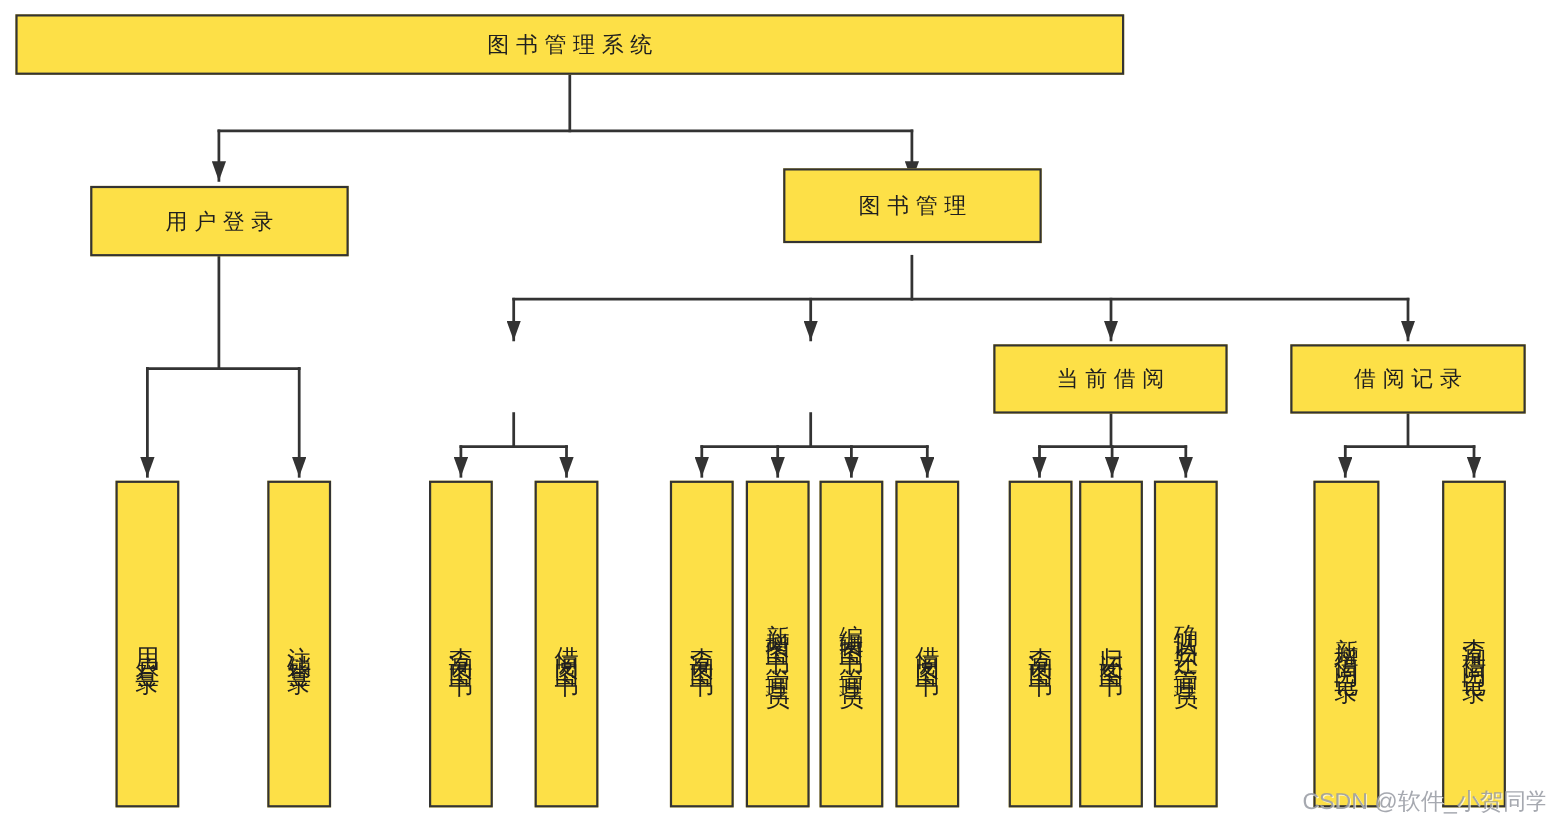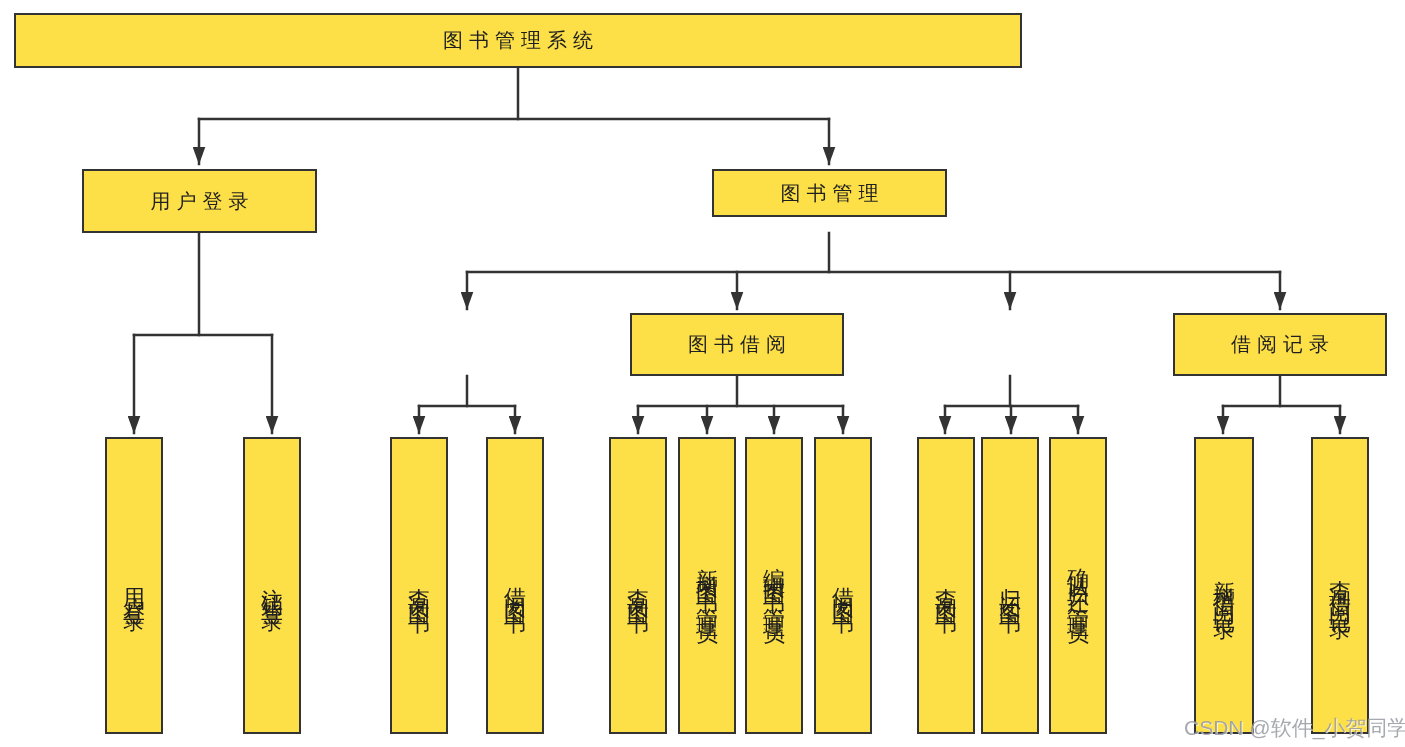--- a/index.html
+++ b/index.html
@@ -98,26 +98,26 @@
     </g>
   </svg>
 
   <div class="node" style="left:14px;top:13px;width:1008px;height:55px;">
     <span class="hlabel">图书管理系统</span>
   </div>
 
   <div class="node" style="left:82px;top:169px;width:235px;height:64px;">
     <span class="hlabel">用户登录</span>
   </div>
-  <div class="node" style="left:712px;top:169px;width:235px;height:48px;">
+  <div class="node" style="left:712px;top:153px;width:235px;height:68px;">
     <span class="hlabel">图书管理</span>
   </div>
 
-  <div class="node" style="left:630px;top:313px;width:214px;height:63px;">
-    <span class="hlabel">图书借阅</span>
+  <div class="node" style="left:903px;top:313px;width:213px;height:63px;">
+    <span class="hlabel">当前借阅</span>
   </div>
   <div class="node" style="left:1173px;top:313px;width:214px;height:63px;">
     <span class="hlabel">借阅记录</span>
   </div>
 
   <div class="node leaf" style="left:105px;top:437px;width:58px;height:297px;">
     <span>用户登录</span>
   </div>
   <div class="node leaf" style="left:243px;top:437px;width:58px;height:297px;">
     <span>注销登录</span>

